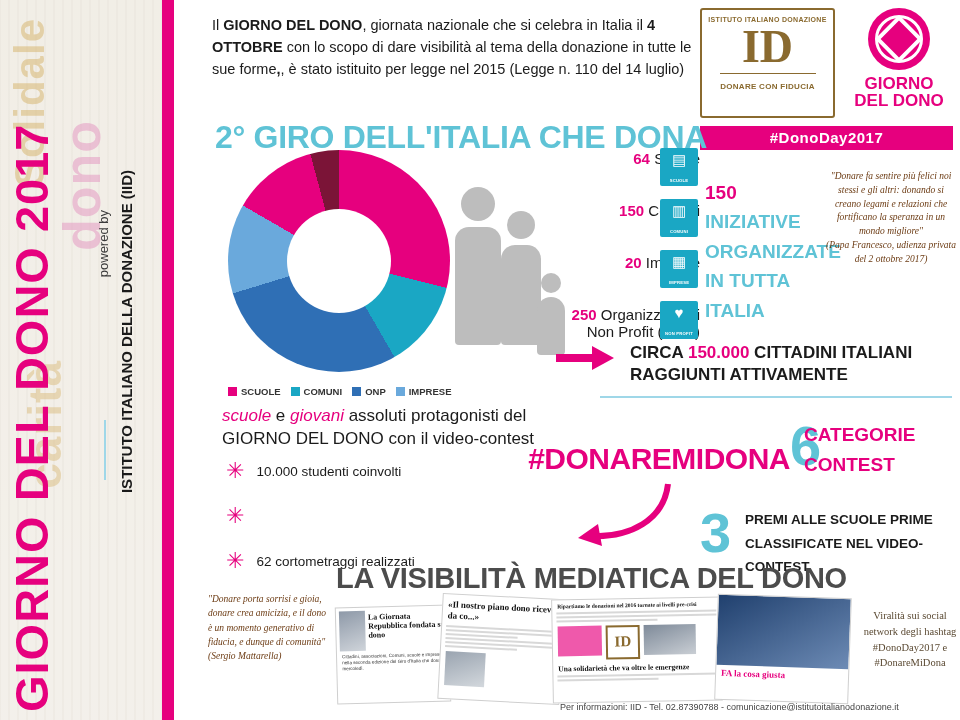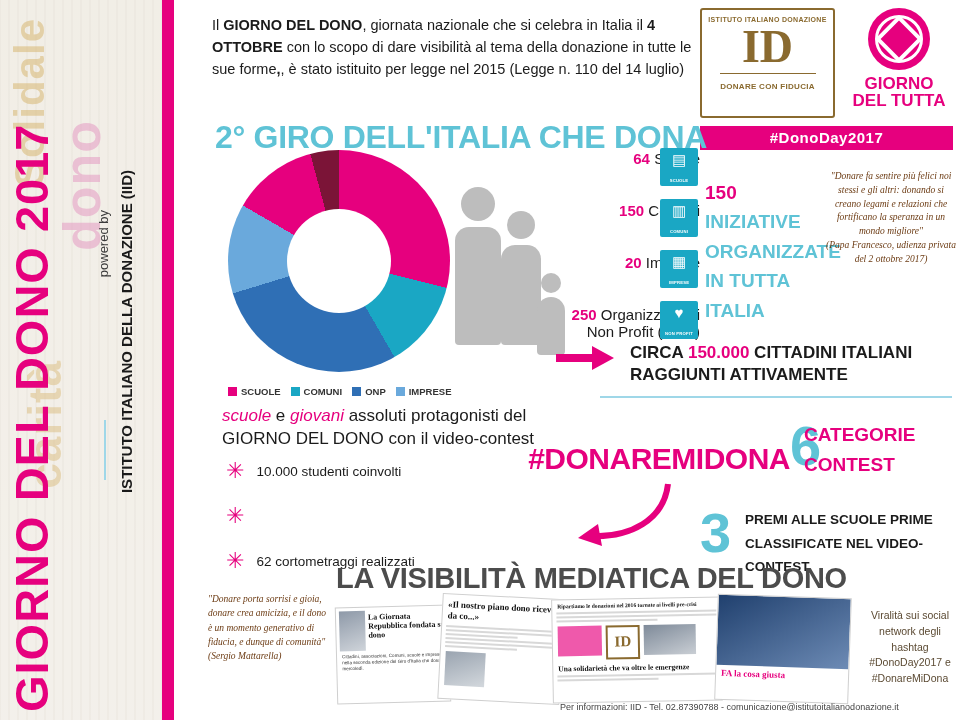--- a/index.html
+++ b/index.html
@@ -203,21 +203,21 @@
 
   
   .press{position:absolute;left:336px;top:596px;width:520px;height:105px;}
   .clip{position:absolute;background:#fff;border:1px solid #cfcfcf;overflow:hidden;}
   .clip .hd{font-family:"Liberation Serif",serif;font-weight:bold;color:#111;}
   .clip .ln{background:#d8d8d8;height:2px;margin:2px 4px;}
   .clip .ln.s{width:60%;}
 
   .viral{
     position:absolute;left:862px;top:608px;width:96px;
-    font-family:Liberation Sans, sans-serif;font-size:10.5px;color:#5b4a33;
+    font-family:Liberation Serif, serif;font-size:10.5px;color:#5b4a33;
     text-align:center;line-height:1.5;
   }
 
   .footer{
     position:absolute;left:560px;top:702px;width:400px;
     font-size:9px;color:#444;text-align:left;
   }
 </style>
 </head>
 <body>
@@ -244,21 +244,21 @@
     <div class="ltop">ISTITUTO ITALIANO DONAZIONE</div>
     <div class="lid">ID</div>
     <div class="lrule"></div>
     <div class="lbot">DONARE CON FIDUCIA</div>
   </div>
 
   <div class="logo-gdd">
     <div class="gdd-mark"></div>
     <div class="gdd-txt">
       <div>GIORNO</div>
-      <div>DEL TUTTA</div>
+      <div>DEL DONO</div>
     </div>
   </div>
 
   <div class="hashband">#DonoDay2017</div>
 
   <div class="giro">2° GIRO DELL'ITALIA CHE DONA</div>
 
   <div class="donut-wrap">
     <div class="donut"></div>
   </div>

